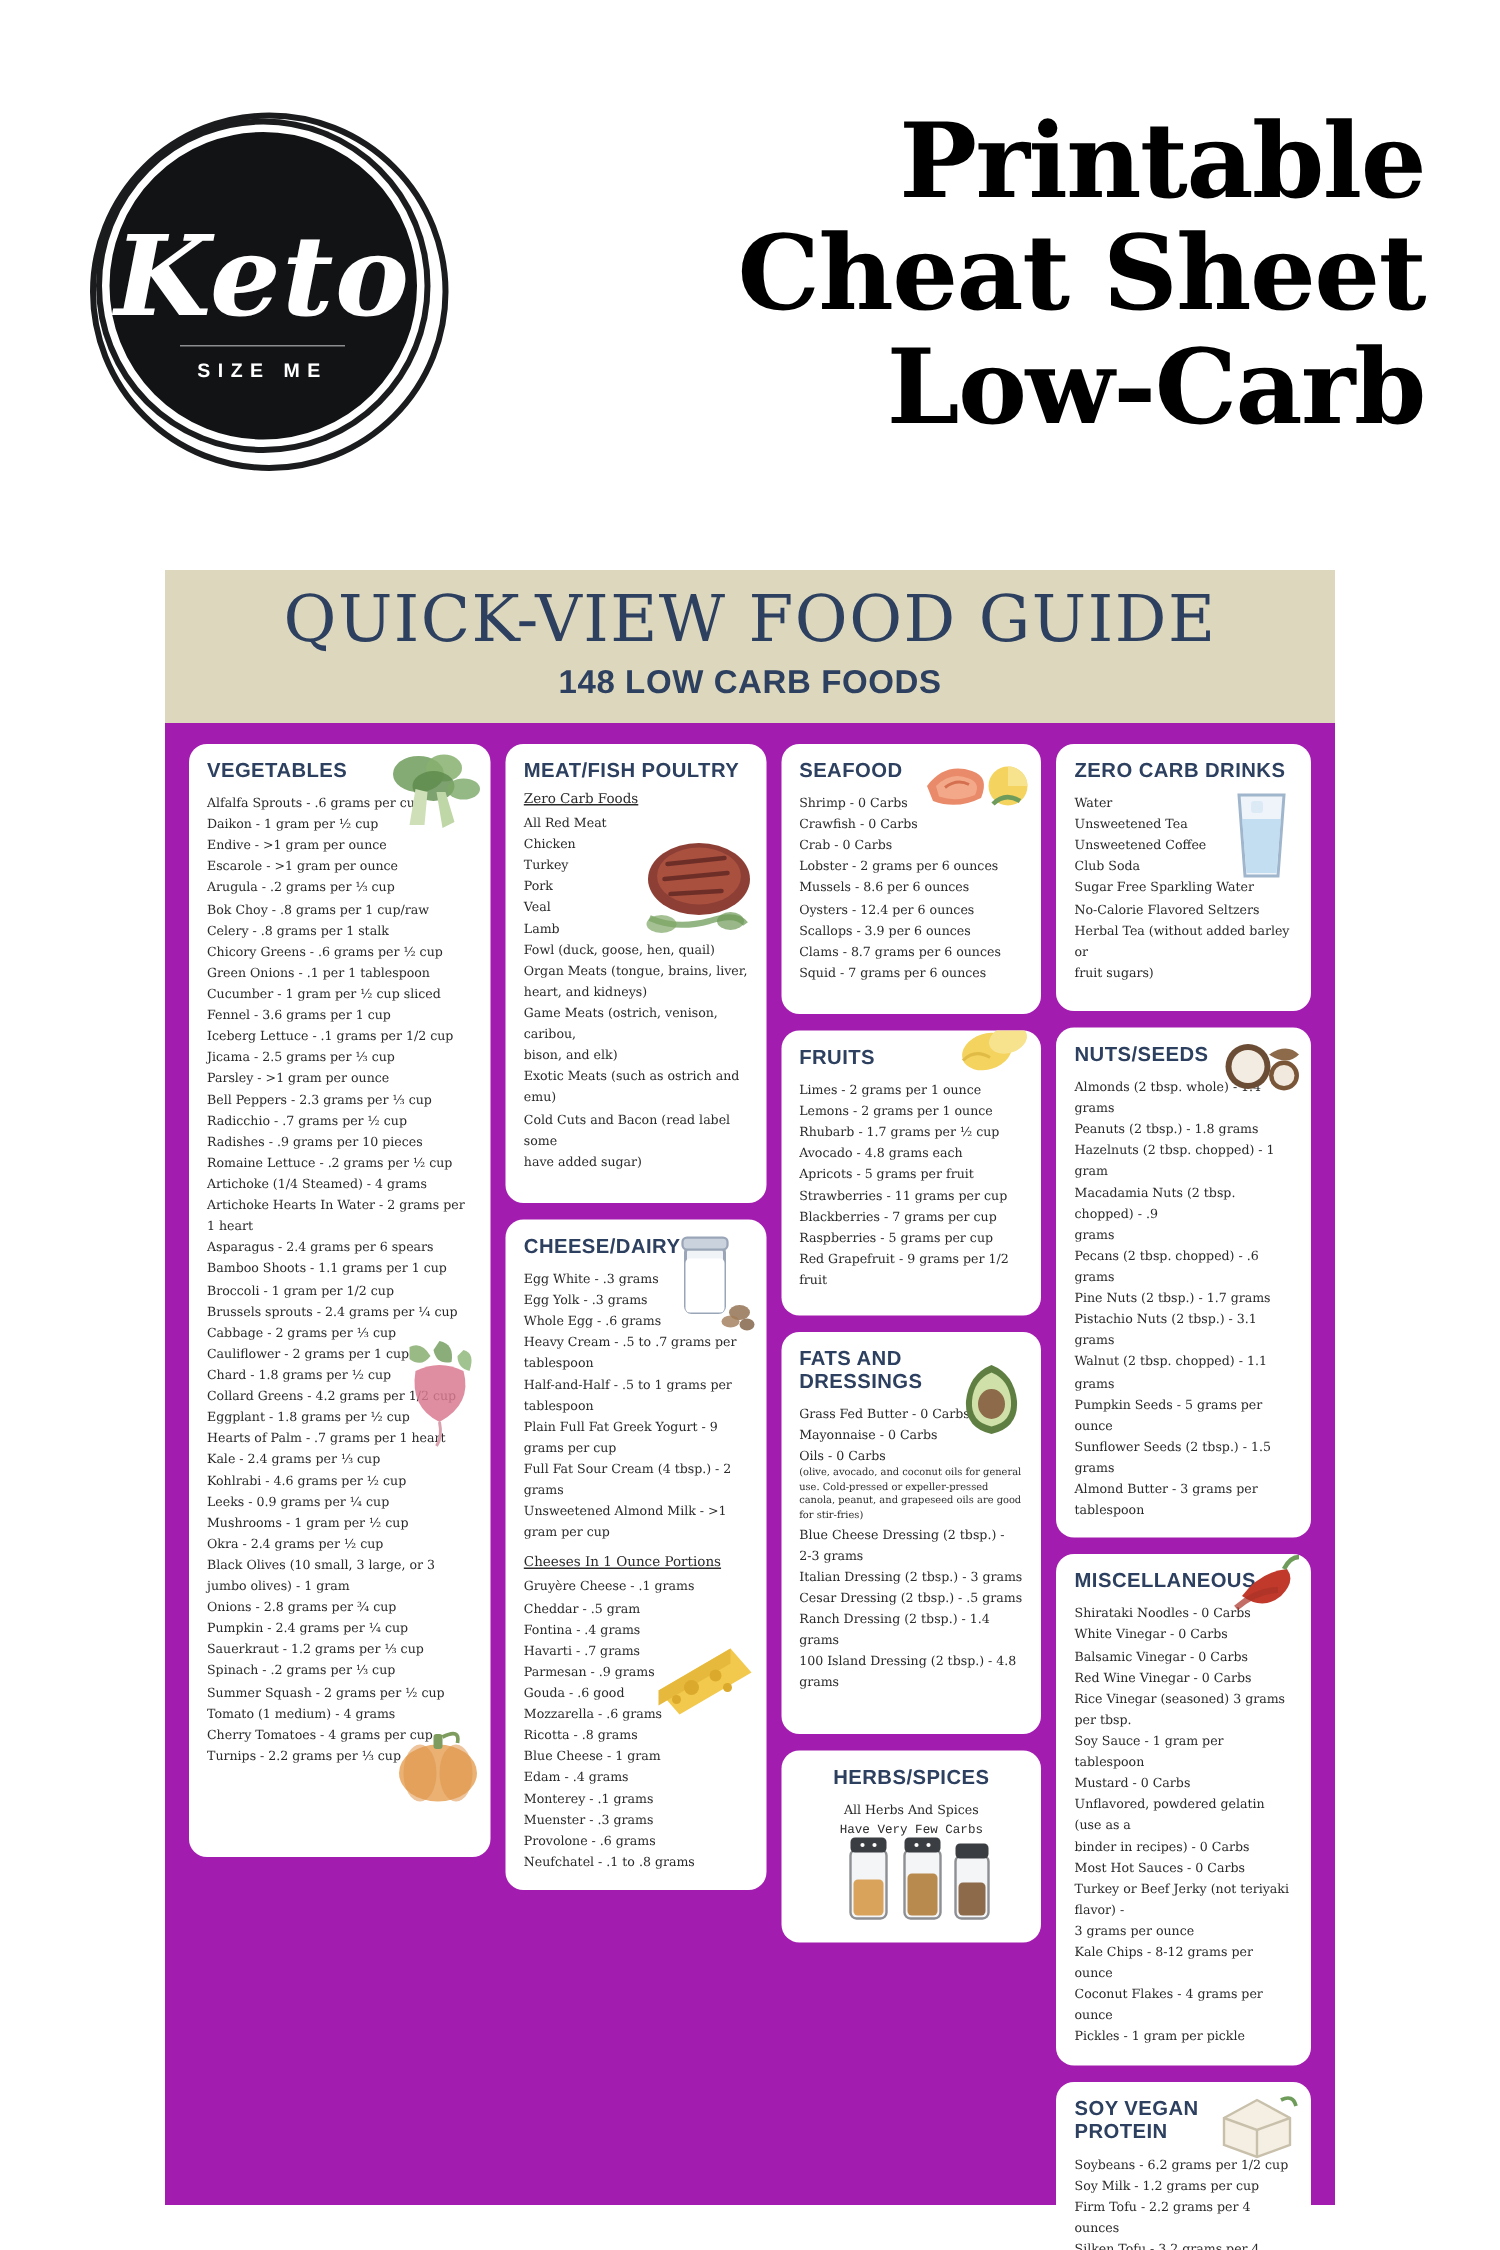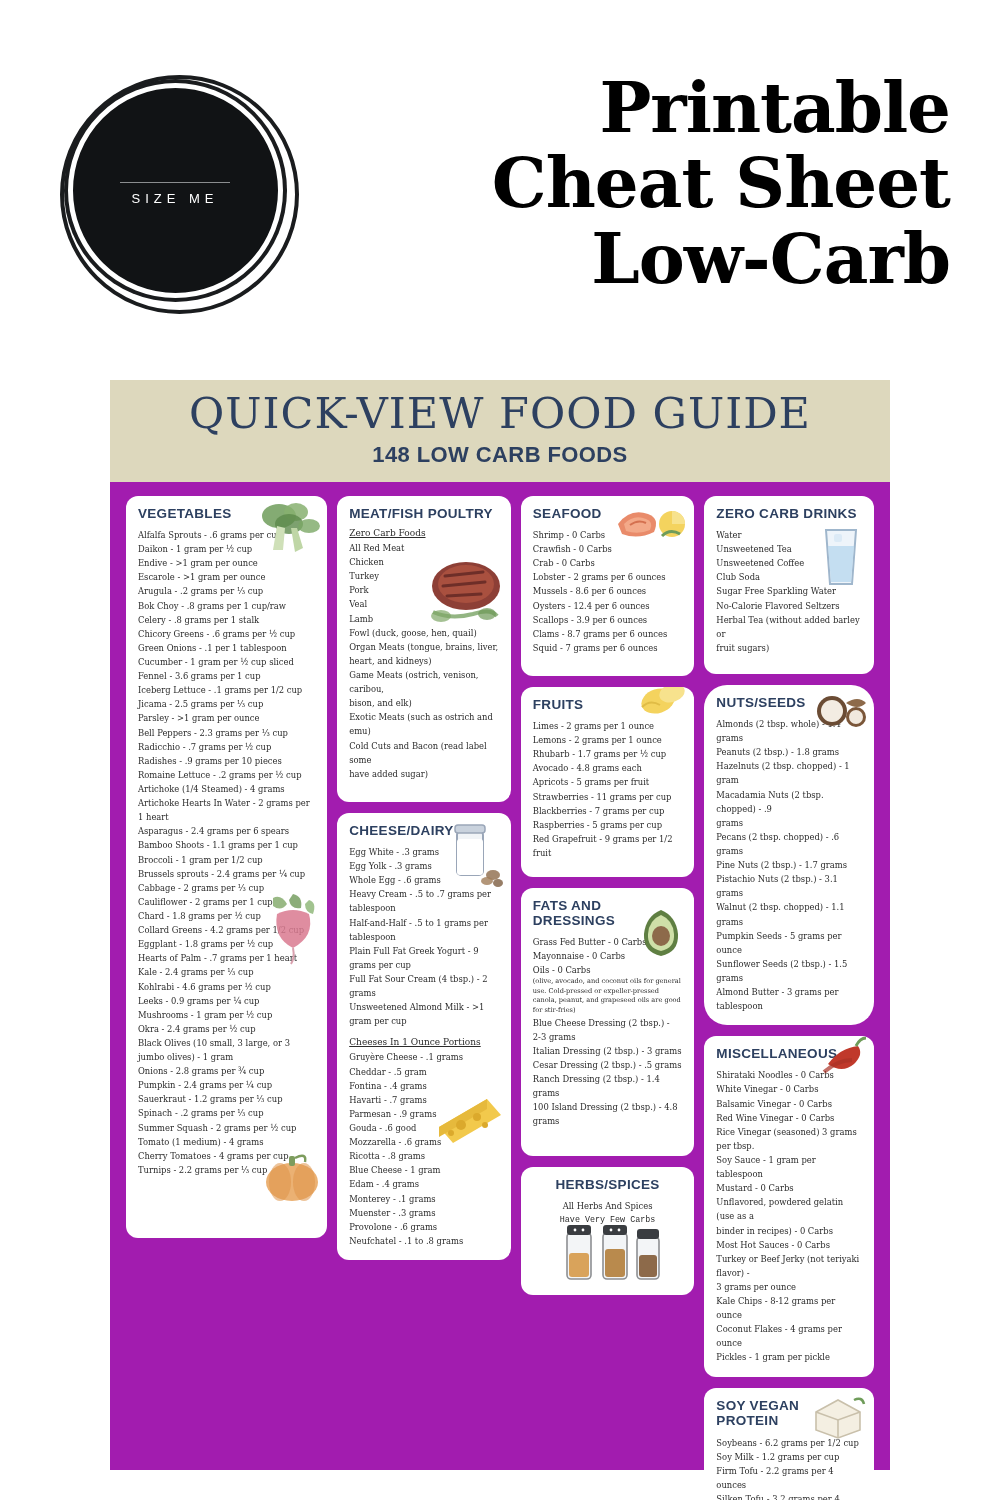--- a/index.html
+++ b/index.html
@@ -31,21 +31,21 @@
     width: 231px; height: 231px; border-radius: 50%;
     border: 4px solid #1a1c1e;
   }
   .logo-k {
     color: #ffffff; font-family: "DejaVu Serif", serif;
     font-size: 74px; font-style: italic; font-weight: bold;
     letter-spacing: 1px; line-height: 1; margin-top: 22px;
   }
   .logo-sub {
     color: #ffffff; font-size: 13px; letter-spacing: 5px;
-    margin-top: 8px; font-family: "Liberation Sans", sans-serif;
+    margin-top: 8px; font-family: "Liberation Sans", sans-serif; font-weight: bold;
   }
   .logo-rule { width: 110px; height: 1px; background: #8b8d8f; margin-top: 8px; }
 
   .title-wrap {
     flex: 1; padding-left: 20px; padding-bottom: 14px;
   }
   .title-line {
     font-family: "DejaVu Serif", serif;
     font-weight: bold;
     font-size: 69px;
@@ -145,20 +145,21 @@
 
   
   svg { display: block; }
 </style>
 </head>
 <body>
 
 <div class="header">
   <div class="logo-wrap">
     <div class="logo">
+      <div class="logo-k">Keto</div>
       <div class="logo-rule"></div>
       <div class="logo-sub">SIZE ME</div>
     </div>
   </div>
   <div class="title-wrap">
     <div class="title-line">Printable</div>
     <div class="title-line">Cheat Sheet</div>
     <div class="title-line">Low-Carb</div>
   </div>
 </div>
@@ -450,21 +451,21 @@
           <li>Unsweetened Tea</li>
           <li>Unsweetened Coffee</li>
           <li>Club Soda</li>
           <li>Sugar Free Sparkling Water</li>
           <li>No-Calorie Flavored Seltzers</li>
           <li>Herbal Tea (without added barley or</li>
           <li>fruit sugars)</li>
         </ul>
       </div>
 
-      <div class="card" style="min-height:238px;border-radius:23px;">
+      <div class="card" style="min-height:238px;">
         <h3>NUTS/SEEDS</h3>
         <span class="ill" style="right:4px; top:0px;">
           <svg width="58" height="46" viewBox="0 0 58 46">
             <circle cx="20" cy="26" r="15" fill="#6b4c34"></circle>
             <circle cx="20" cy="26" r="11" fill="#f3ece2"></circle>
             <path d="M34 18 Q46 10 54 18 Q46 26 34 18 Z" fill="#8d6a4a"></path>
             <circle cx="44" cy="32" r="10" fill="#7a5639"></circle>
             <circle cx="44" cy="32" r="7" fill="#f1e9de"></circle>
           </svg>
         </span>

